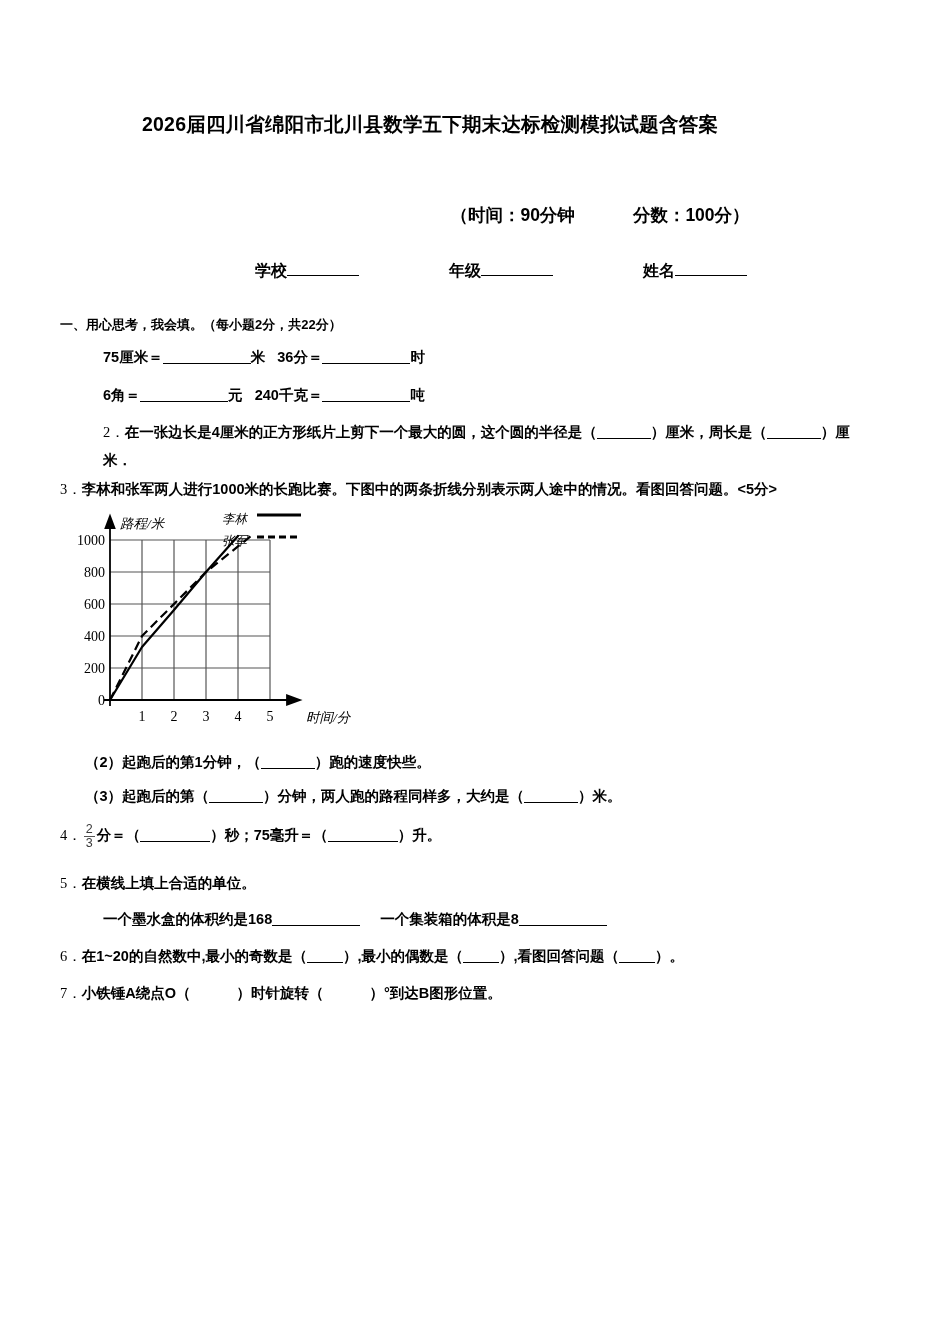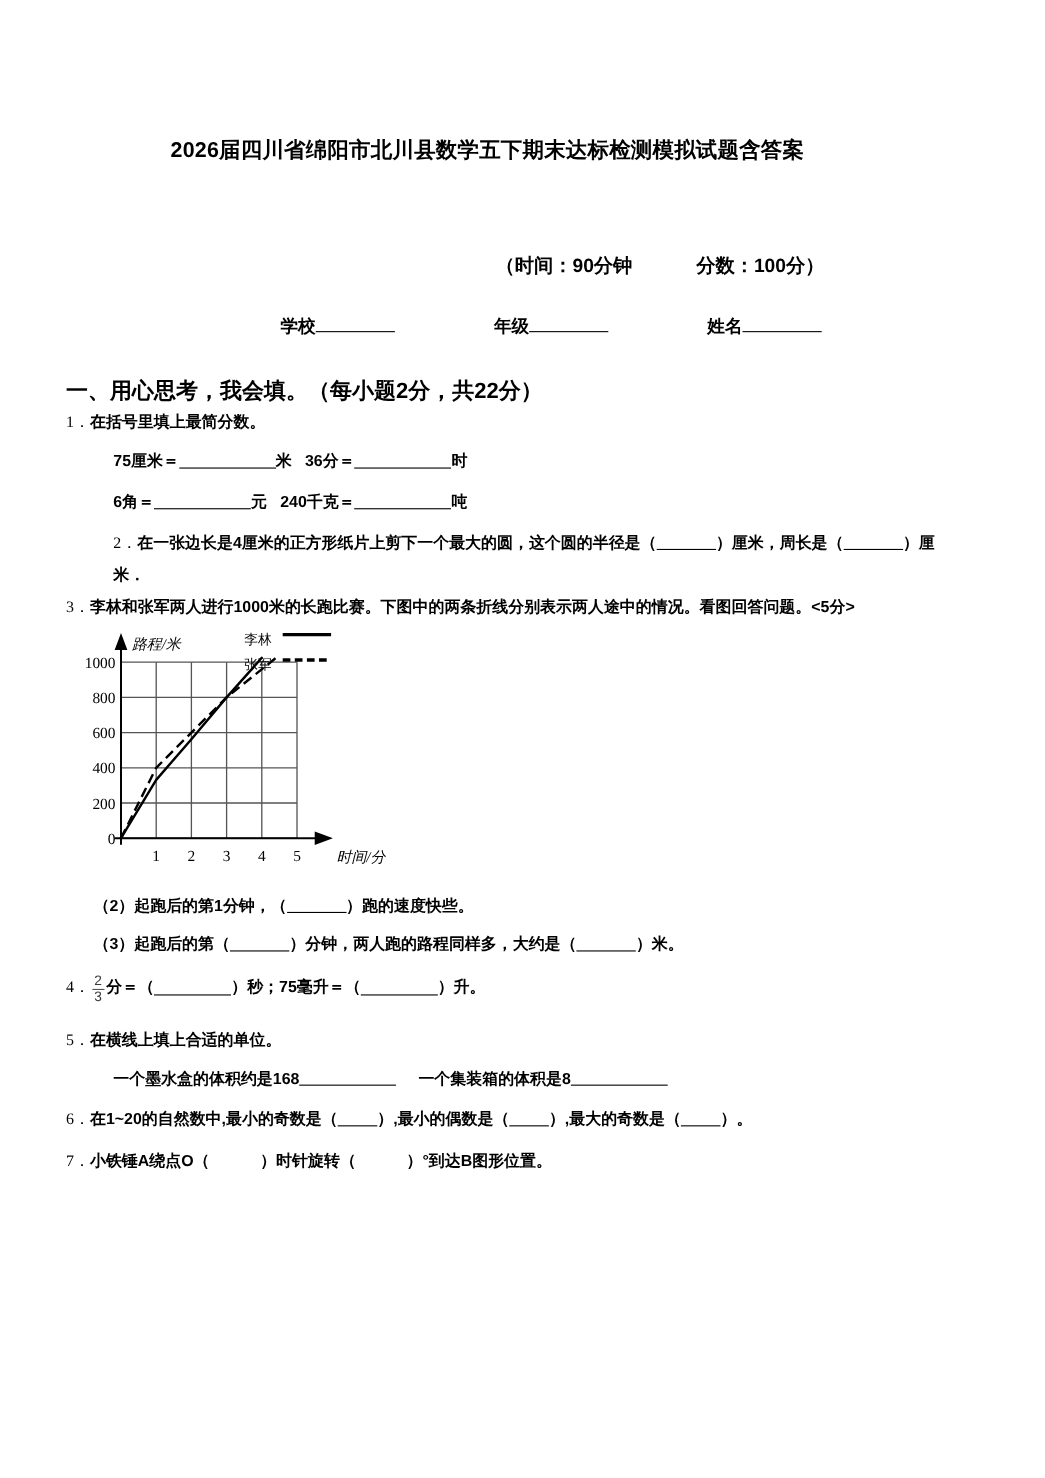--- a/index.html
+++ b/index.html
@@ -18,21 +18,21 @@
   .page {
     position: relative;
     width: 950px;
     height: 1344px;
     box-sizing: border-box;
     padding: 0 60px;
   }
 
   
   .doc-title {
-    margin: 13px;
+    margin: 0;
     padding-top: 112px;
     padding-left: 82px;
     font-family: "Liberation Sans", "DejaVu Sans", sans-serif;
     font-size: 19.5px;
     font-weight: bold;
     letter-spacing: 0.2px;
     line-height: 1.25;
     white-space: nowrap;
   }
 
@@ -58,21 +58,21 @@
     font-family: "Liberation Sans", "DejaVu Sans", sans-serif;
     white-space: nowrap;
   }
   .ident-gap { display: inline-block; width: 90px; }
   .u-short { border-bottom: 1.3px solid #000; display: inline-block; width: 72px; height: 15px; }
 
   
   .section-head {
     margin: 0;
     padding-top: 34px;
-    font-size: 20px;
+    font-size: 13px;
     font-weight: bold;
     font-family: "Liberation Sans", "DejaVu Sans", sans-serif;
   }
   .q {
     margin: 0;
     padding-top: 9px;
     font-size: 14.5px;
     font-weight: bold;
     font-family: "Liberation Sans", "DejaVu Sans", sans-serif;
     line-height: 1.62;
@@ -112,20 +112,21 @@
     margin-top: 8px;
     margin-left: 14px;
   }
   .chart-svg { position: absolute; left: 0; top: 0; }
   .legend {
     position: absolute;
     left: 148px;
     top: -4px;
     font-size: 12.5px;
     font-family: "Liberation Serif", "DejaVu Serif", serif;
+    font-style: italic;
     line-height: 1.45;
   }
   .legend-row { white-space: nowrap; }
   .legend-key { display: inline-block; width: 46px; vertical-align: 4px; margin-left: 6px; }
 </style>
 </head>
 <body>
 
 <div class="page">
 
@@ -134,23 +135,20 @@
   <p class="meta-line">
     <span>（时间：90分钟</span><span class="meta-gap"></span><span>分数：100分）</span>
   </p>
 
   <p class="ident-line">
     <span>学校</span><span class="u-short"></span><span class="ident-gap"></span><span>年级</span><span class="u-short"></span><span class="ident-gap"></span><span>姓名</span><span class="u-short"></span>
   </p>
 
   <p class="section-head">一、用心思考，我会填。（每小题2分，共22分）</p>
 
-  <p class="q tight">
-    <span class="qnum">1．</span><span>在括号里填上最简分数。</span>
-  </p>
   <p class="q wide">
     <span>75</span><span>厘米＝</span><span class="u u-l"></span><span>米</span>&nbsp;&nbsp;&nbsp;<span>36</span><span>分＝</span><span class="u u-l"></span><span>时</span>
   </p>
   <p class="q wide">
     <span>6</span><span>角＝</span><span class="u u-l"></span><span>元</span>&nbsp;&nbsp;&nbsp;<span>240</span><span>千克＝</span><span class="u u-l"></span><span>吨</span>
   </p>
 
   <p class="q wide">
     <span class="qnum">2．</span><span>在一张边长是4厘米的正方形纸片上剪下一个最大的圆，这个圆的半径是（</span><span class="u u-s"></span><span>）厘米，周长是（</span><span class="u u-s"></span><span>）厘</span><br><span>米．</span>
   </p>
@@ -242,20 +240,20 @@
   </p>
 
   <p class="q" style="padding-top:22px">
     <span class="qnum">5．</span><span>在横线上填上合适的单位。</span>
   </p>
   <p class="q wide">
     <span>一个墨水盒的体积约是168</span><span class="u u-l"></span>&nbsp;&nbsp;&nbsp;&nbsp;&nbsp;<span>一个集装箱的体积是8</span><span class="u u-l"></span>
   </p>
 
   <p class="q" style="padding-top:12px">
-    <span class="qnum">6．</span><span>在1~20的自然数中,最小的奇数是（</span><span class="u u-xs"></span><span>）,最小的偶数是（</span><span class="u u-xs"></span><span>）,最大的奇数是（</span><span class="u u-xs"></span><span>）。</span>
+    <span class="qnum">6．</span><span>在1~20的自然数中,最小的奇数是（</span><span class="u u-xs"></span><span>）,最小的偶数是（</span><span class="u u-xs"></span><span>）,看图回答问题（</span><span class="u u-xs"></span><span>）。</span>
   </p>
 
   <p class="q" style="padding-top:14px">
     <span class="qnum">7．</span><span>小铁锤A绕点O（</span><span class="u-blank"></span><span>）时针旋转（</span><span class="u-blank"></span><span>）°到达B图形位置。</span>
   </p>
 
 </div>
 
 </body></html>

